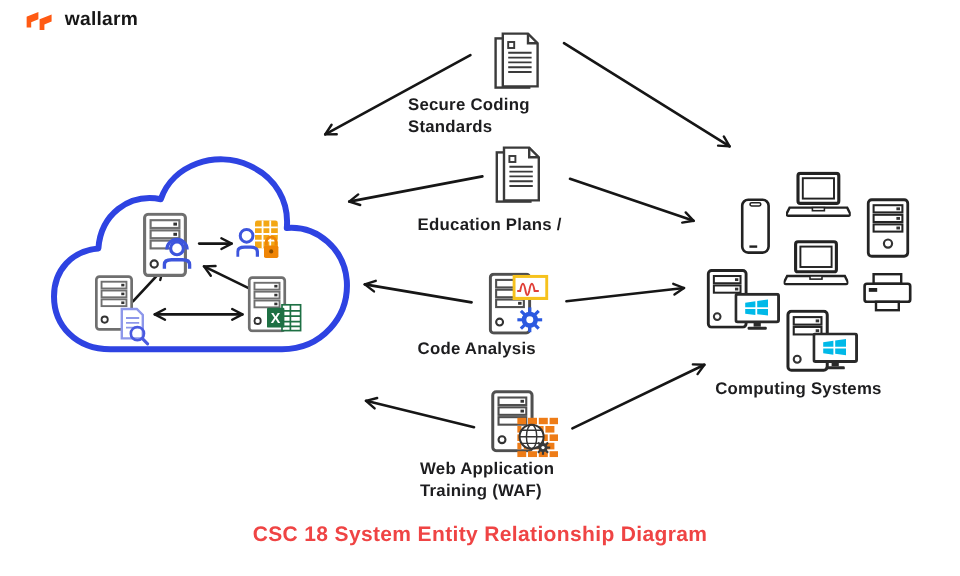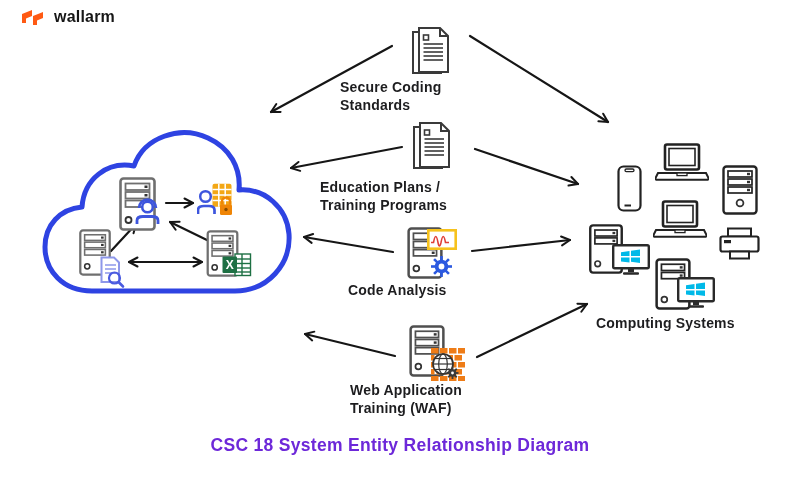--- a/index.html
+++ b/index.html
@@ -3,21 +3,21 @@
 <meta charset="utf-8">
 <style>
   html,body{margin:0;padding:0;background:#fff;}
   #canvas{position:relative;width:800px;height:480px;background:#fff;overflow:hidden;
           font-family:"Liberation Sans",sans-serif;}
   .abs{position:absolute;}
   .label{position:absolute;font-weight:700;font-size:14px;color:#1d1d1f;text-align:left;
          line-height:18px;letter-spacing:.2px;}
   .single{white-space:nowrap;}
   #title{position:absolute;left:100px;top:435px;width:600px;text-align:center;
-         font-weight:700;font-size:17.5px;color:#6d28d9;letter-spacing:.3px;}
+         font-weight:700;font-size:17.5px;color:#ef4444;letter-spacing:.3px;}
   #logo{position:absolute;left:22px;top:8px;display:flex;align-items:center;gap:6px;}
   #logo .brand{font-size:16px;font-weight:700;color:#161616;letter-spacing:.2px;}
   
   .srv-gray .o{stroke:#6f6f6f;}
   .srv-mid  .o{stroke:#4f4f4f;}
   .srv-dark .o{stroke:#242424;}
   .o{fill:#fff;}
   .dot{fill:#333;stroke:none;}
   .pw{fill:none;stroke:#333;stroke-width:1.8;}
   .dev{stroke:#222;fill:#fff;}
@@ -163,23 +163,22 @@
     <path d="M34,2 v8 h8" fill="none" stroke="#3a3a3a" stroke-width="2"></path>
     <rect x="17.5" y="9" width="5" height="5" fill="none" stroke="#3a3a3a" stroke-width="1.6"></rect>
     <g stroke="#3a3a3a" stroke-width="1.6">
       <line x1="17.5" y1="18" x2="37" y2="18"></line>
       <line x1="17.5" y1="22" x2="37" y2="22"></line>
       <line x1="17.5" y1="26" x2="37" y2="26"></line>
       <line x1="17.5" y1="30" x2="37" y2="30"></line>
       <line x1="17.5" y1="34" x2="37" y2="34"></line>
     </g>
   </svg>
-  <div class="label" style="left:320px;top:178px;width:184px">
+  <div class="label" style="left:348px;top:178px;width:184px">
     <div>Education Plans /</div>
-    <div>Training Programs</div>
   </div>
 
   <svg class="abs srv-mid" style="left:407px;top:227px" width="36" height="52" viewBox="0 0 37 54">
     <rect class="o" x="1.5" y="1.5" width="34" height="51" rx="3" stroke-width="2.6"></rect>
     <rect class="o" x="6.5" y="6.5" width="24" height="6.5" stroke-width="1.8"></rect>
     <rect class="o" x="6.5" y="15" width="24" height="6.5" stroke-width="1.8"></rect>
     <rect class="o" x="6.5" y="23.5" width="24" height="6.5" stroke-width="1.8"></rect>
     <rect class="dot" x="25.5" y="8.5" width="3" height="2.5"></rect>
     <rect class="dot" x="25.5" y="17" width="3" height="2.5"></rect>
     <rect class="dot" x="25.5" y="25.5" width="3" height="2.5"></rect>

